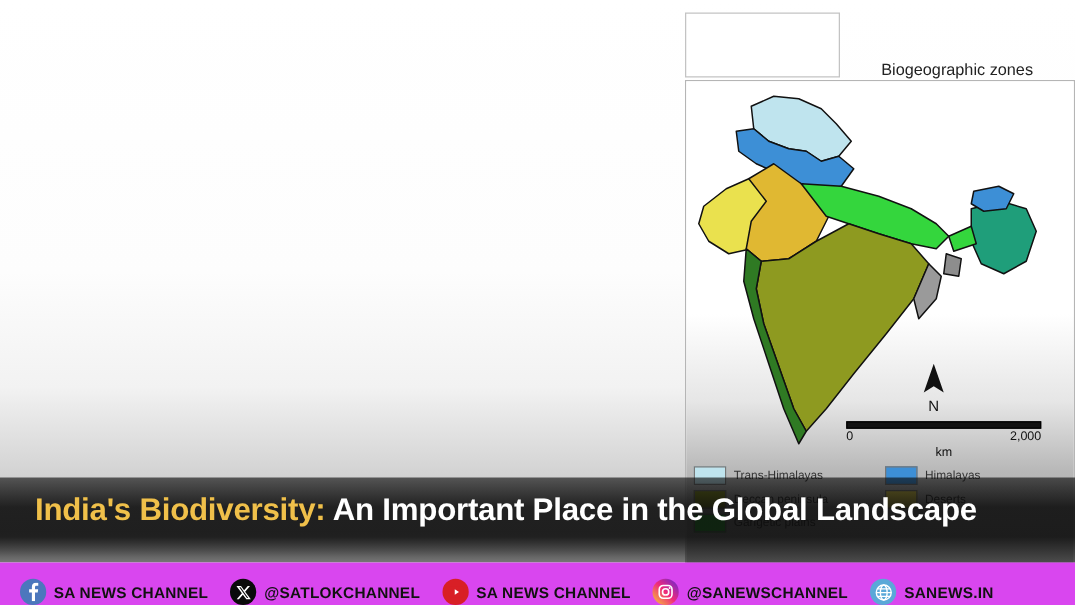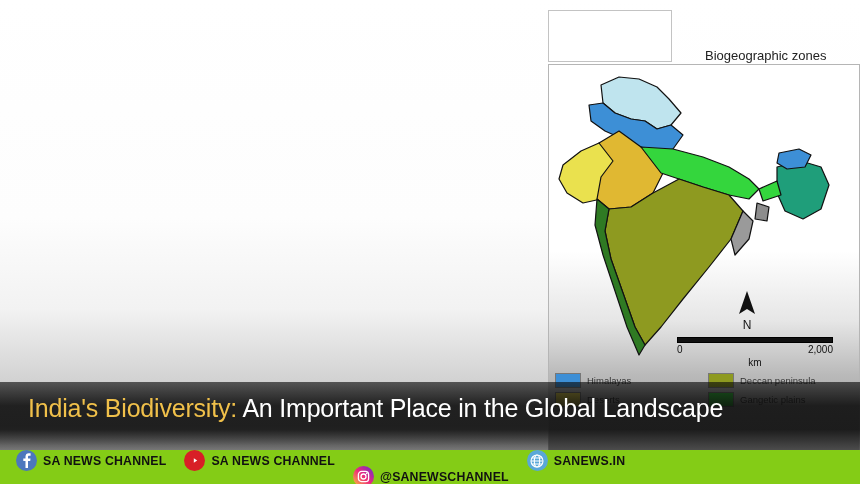--- a/index.html
+++ b/index.html
@@ -83,27 +83,27 @@
             display:grid; grid-template-columns:1fr 1fr; gap:4px 6px; }
   .leg-item { display:flex; align-items:center; gap:6px; }
   .leg-sw { width:26px; height:15px; border:1px solid #777; flex:none; }
   .leg-tx { font-size:9.5px; color:#333; white-space:nowrap; }
 
   
   #title-band { position:absolute; left:0; top:382px; width:860px; height:68px;
                 background:linear-gradient(180deg, rgba(8,8,8,.62) 0%, rgba(10,10,10,.88) 35%,
                            rgba(10,10,10,.88) 70%, rgba(8,8,8,.55) 100%); }
   #title-text { position:absolute; left:28px; top:394px; font-size:25px;
-                font-weight:normal; white-space:nowrap; letter-spacing:-.2px; }
+                font-weight:bold; white-space:nowrap; letter-spacing:-.2px; }
   #title-hl { color:#F0C04A; }
   #title-rest { color:#ffffff; }
 
   
   #social { position:absolute; left:0; bottom:0; width:860px; height:34px;
-            background:#84cc16; display:flex; align-items:flex-start; }
+            background:#d946ef; display:flex; align-items:flex-end; }
   .soc { display:flex; align-items:center; gap:6px; }
   .soc-tx { font-size:12.3px; font-weight:bold; color:#111; letter-spacing:.2px;
             white-space:nowrap; }
   .soc-ic { width:21px; height:21px; border-radius:50%; flex:none;
             display:flex; align-items:center; justify-content:center; }
 
   
   #logo { position:absolute; right:8px; top:8px; width:78px; height:78px;
           border-radius:50%; background:radial-gradient(circle at 36% 30%,#d9322f 0%,#c32026 58%,#a8161c 100%);
           box-shadow:0 2px 5px rgba(0,0,0,.3); }
@@ -347,20 +347,24 @@
     </div>
 
     <div id="scalewrap">
       <div id="scalebar"></div>
       <div class="sc-lab" id="sc0">0</div>
       <div class="sc-lab" id="sc1">2,000</div>
       <div class="sc-lab" id="sckm">km</div>
     </div>
 
     <div id="legend">
+      <div class="leg-item">
+        <span class="leg-sw" style="background:#bfe4ee"></span>
+        <span class="leg-tx">Trans-Himalayas</span>
+        </div>
       <div class="leg-item">
         <span class="leg-sw" style="background:#3d8fd6"></span>
         <span class="leg-tx">Himalayas</span>
         </div>
       <div class="leg-item">
         <span class="leg-sw" style="background:#8e9a20"></span>
         <span class="leg-tx">Deccan peninsula</span>
         </div>
       <div class="leg-item">
         <span class="leg-sw" style="background:#ead94b"></span>
@@ -383,20 +387,28 @@
   <div id="social">
     <div class="soc" style="margin-left:16px;">
       <span class="soc-ic" style="background:#4c77bd;">
         <svg width="11" height="15" viewBox="0 0 11 15">
             <path d="M7 15V8h2.2l.3-2.6H7V3.9c0-.75.2-1.26 1.28-1.26H9.6V.3C9.37.27 8.6.2 7.7.2 5.8.2 4.5 1.36 4.5 3.5v1.9H2.3V8h2.2v7z" fill="#fff"></path>
           </svg>
       </span>
       <span class="soc-tx">SA NEWS CHANNEL</span>
     </div>
     <div class="soc" style="margin-left:18px;">
+      <span class="soc-ic" style="background:#0a0a0a;">
+        <svg width="12" height="12" viewBox="0 0 12 12">
+            <path d="M9.2.8h1.8L7.1 5.3l4.6 6.1H8.1L5.3 7.7 2.1 11.4H.3L4.5 6.6.1.8h3.7l2.5 3.3zM8.6 10.3h1L3.5 1.8H2.4z" fill="#fff"></path>
+          </svg>
+      </span>
+      <span class="soc-tx">@SATLOKCHANNEL</span>
+    </div>
+    <div class="soc" style="margin-left:18px;">
       <span class="soc-ic" style="background:#d81f26;">
         <svg width="12" height="9" viewBox="0 0 12 9">
             <rect width="12" height="9" rx="2.4" fill="#d81f26"></rect>
             <path d="M4.8 2.3 8.2 4.5 4.8 6.7z" fill="#fff"></path>
           </svg>
       </span>
       <span class="soc-tx">SA NEWS CHANNEL</span>
     </div>
     <div class="soc" style="margin-left:18px;margin-top:16px;">
       <span class="soc-ic" style="background:linear-gradient(45deg,#f9ce34,#ee2a7b 50%,#6228d7);">

